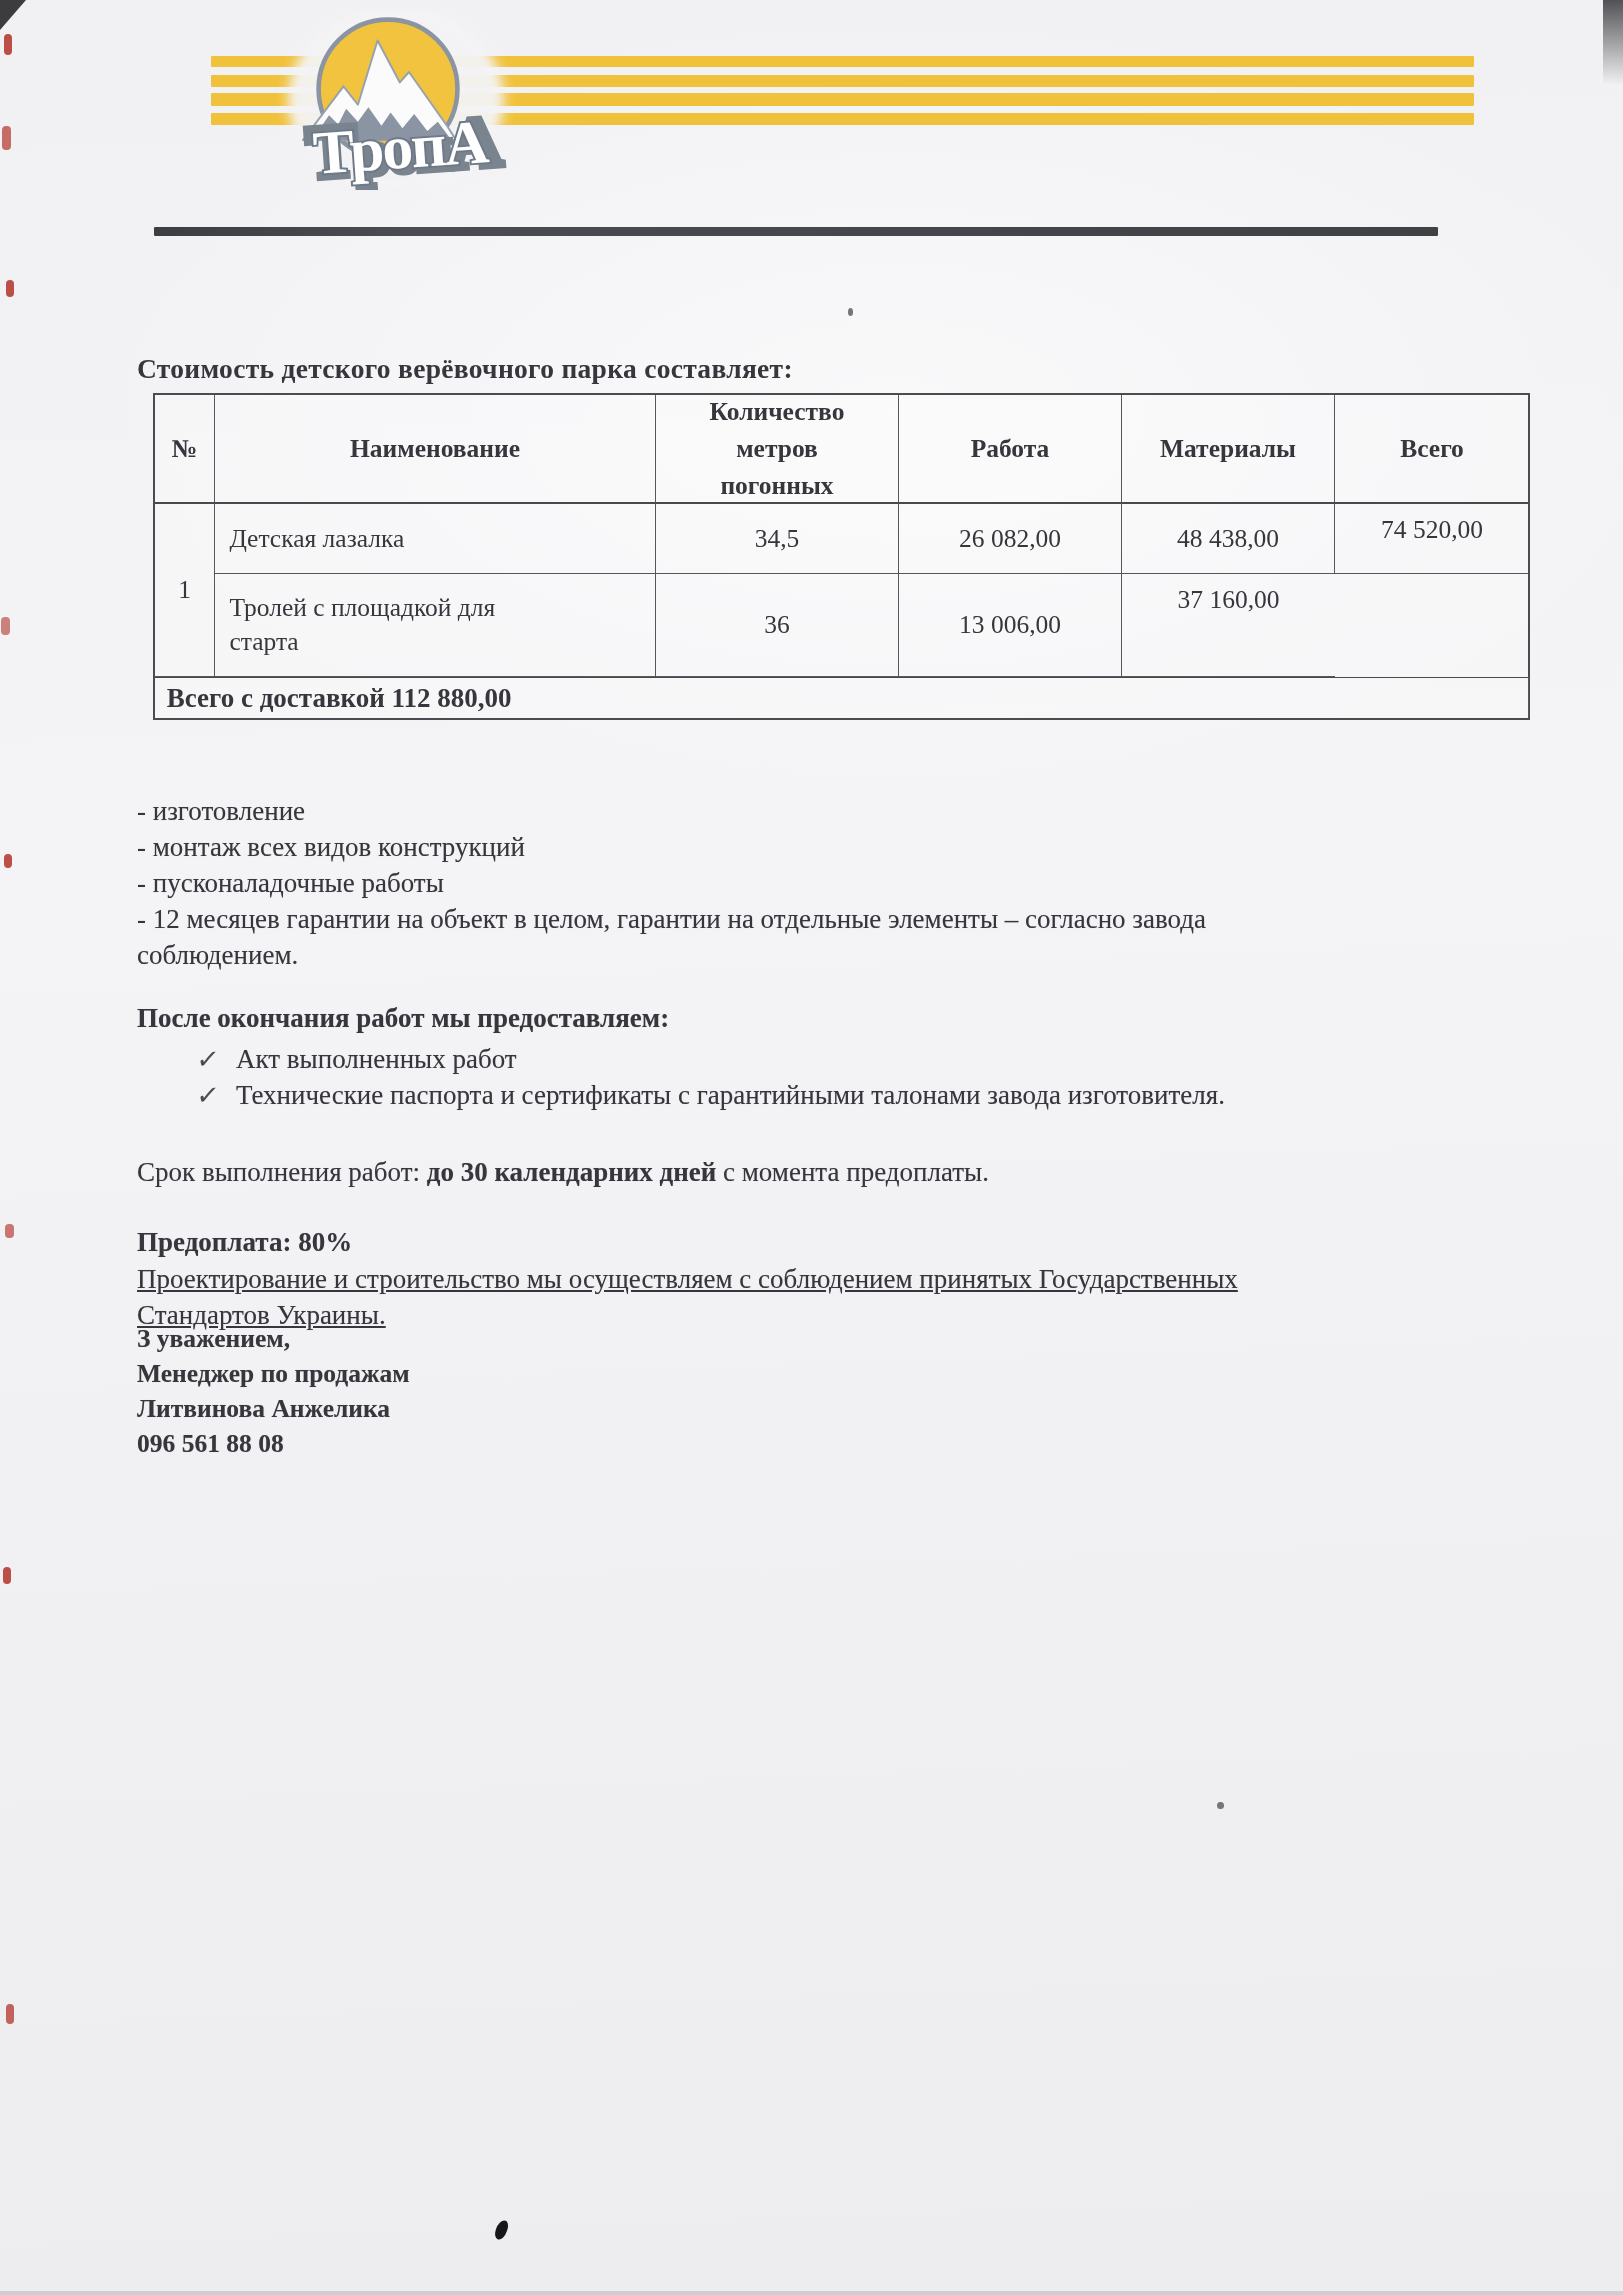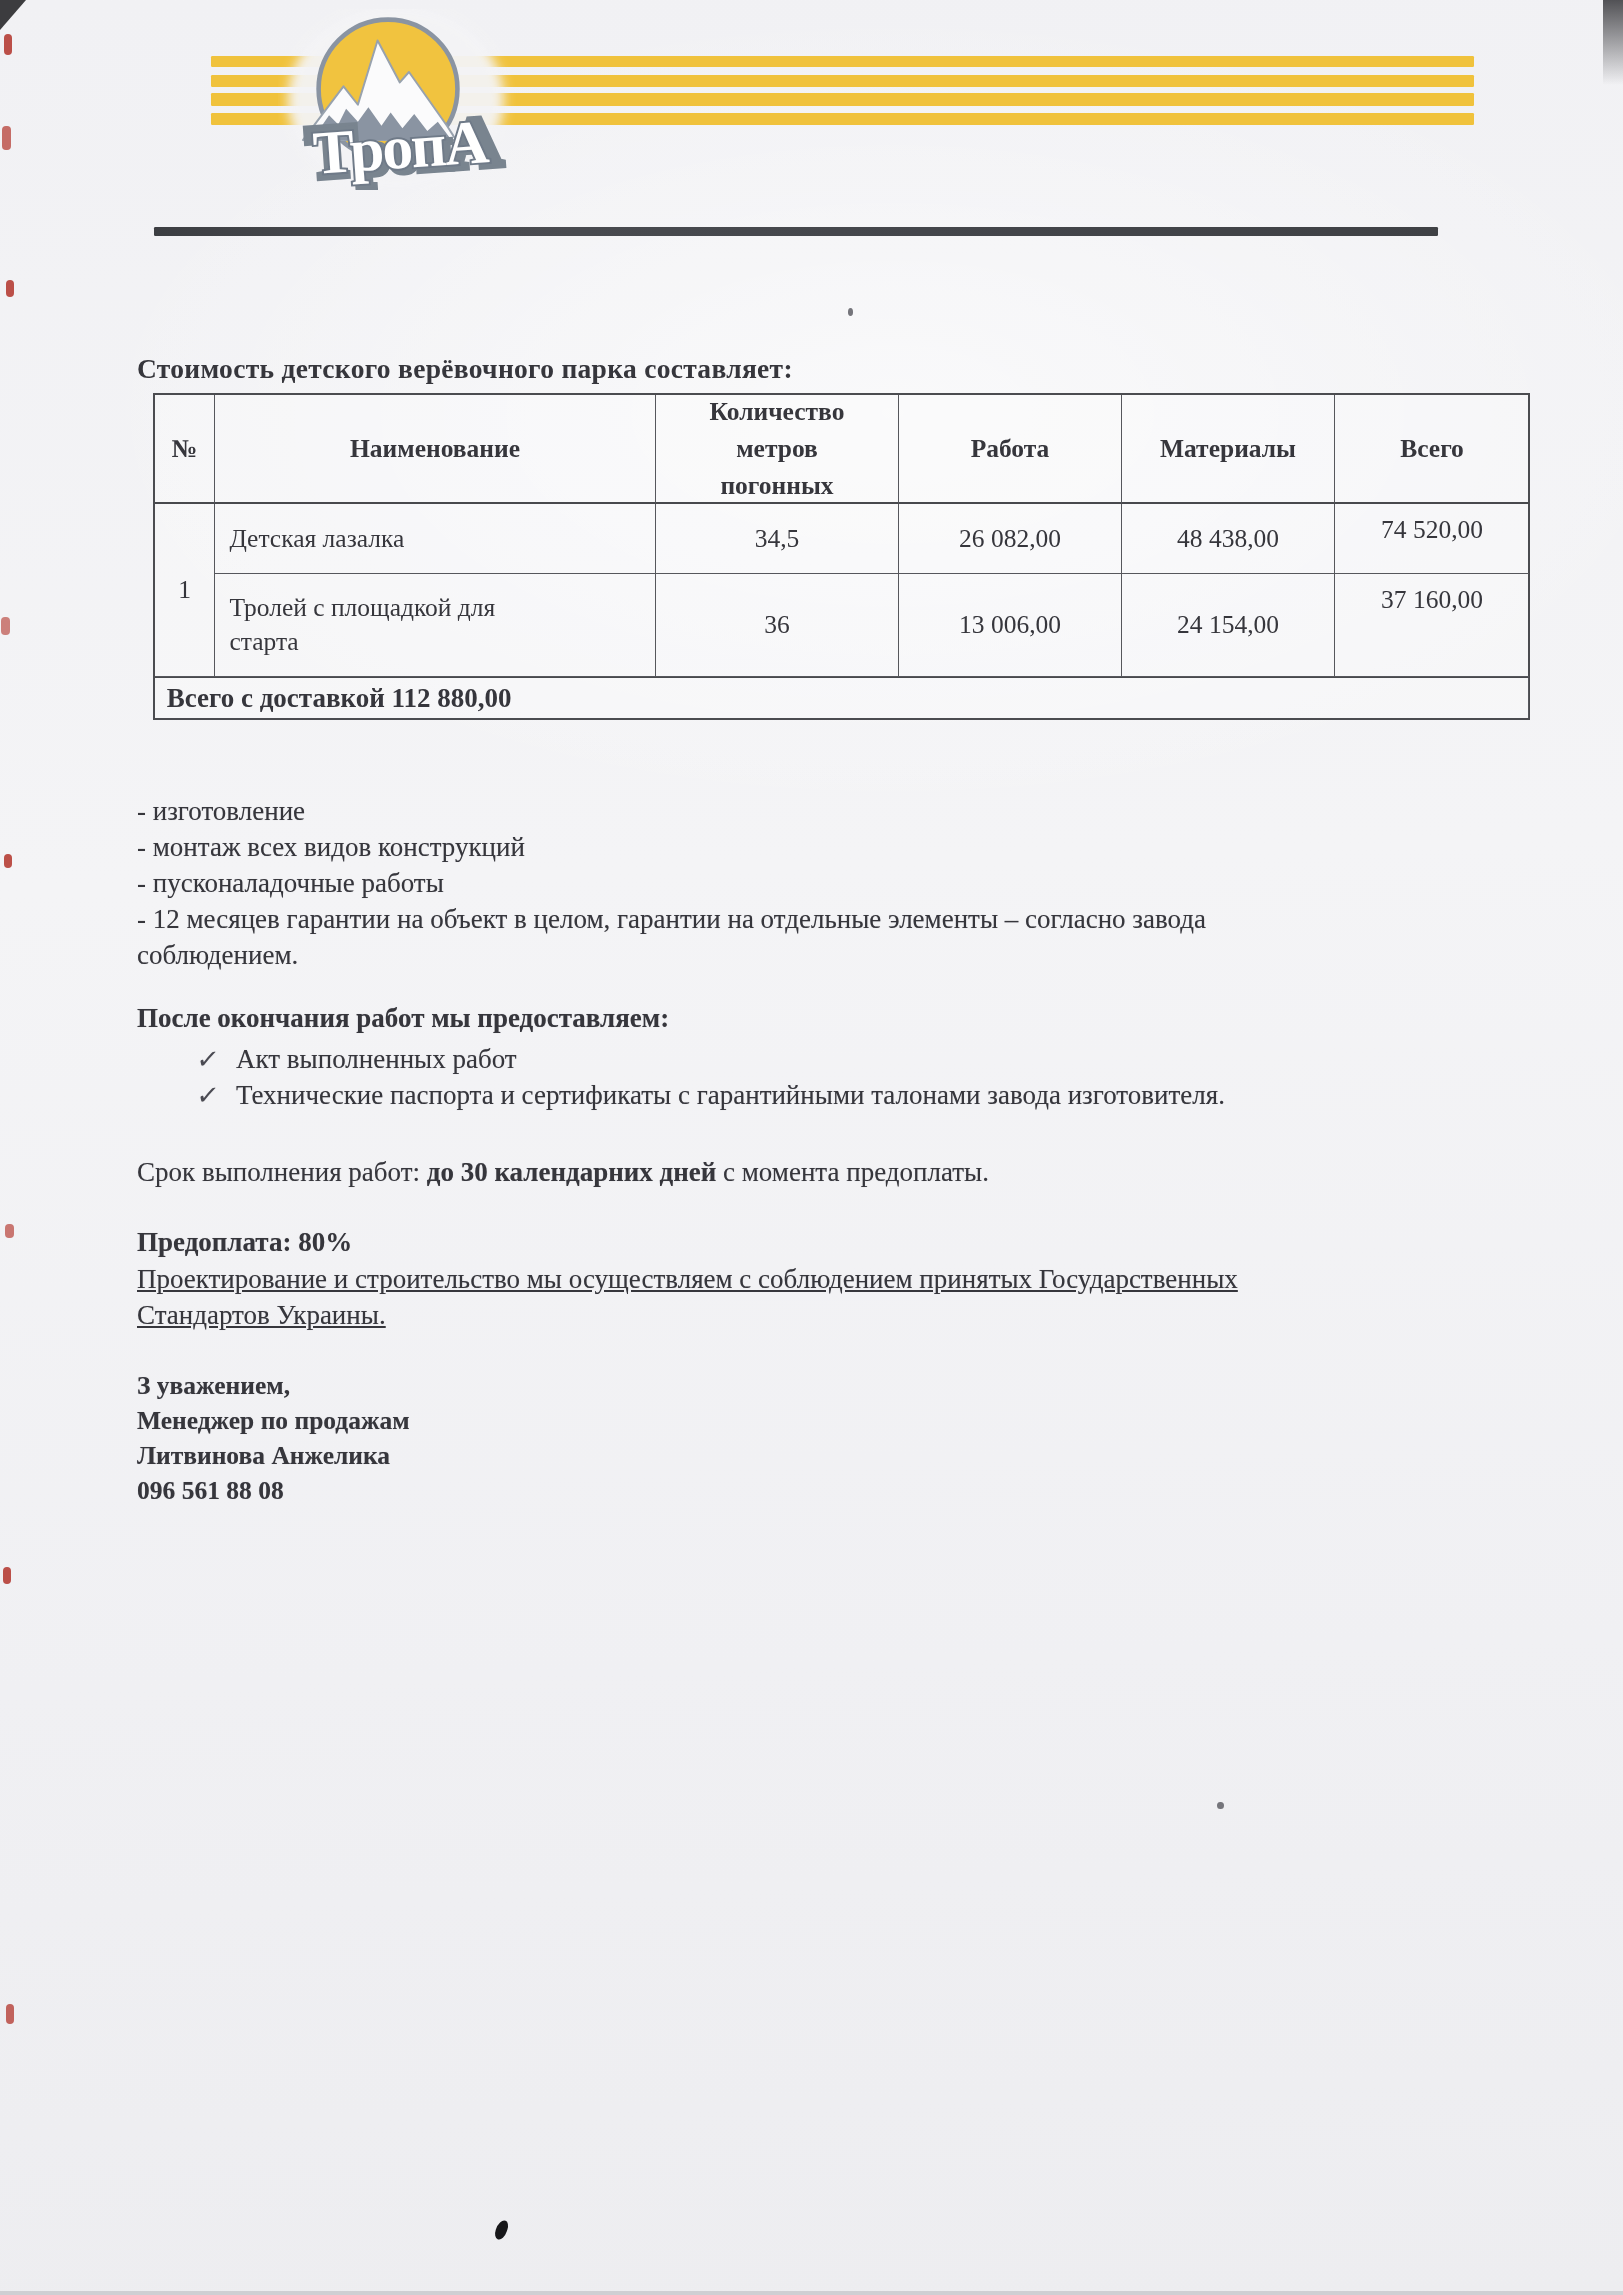--- a/index.html
+++ b/index.html
@@ -125,21 +125,20 @@
     <div class="cell">34,5</div>
     <div class="cell">26 082,00</div>
     <div class="cell">48 438,00</div>
     <div class="cell total last-col">74 520,00</div>
 
     <div class="cell name">
         <span class="name2-inner">Тролей с площадкой для старта</span>
       </div>
     <div class="cell">36</div>
     <div class="cell">13 006,00</div>
-    <div class="cell">24 154,00</div>
     <div class="cell total last-col">37 160,00</div>
 
     <div class="cell tfoot">Всего с доставкой 112 880,00</div>
   </div>
 
   <div class="para" style="top:793px;">
     <div>- изготовление</div>
     <div>- монтаж всех видов конструкций</div>
     <div>- пусконаладочные работы</div>
     <div>- 12 месяцев гарантии на объект в целом, гарантии на отдельные элементы – согласно завода</div>
@@ -159,21 +158,21 @@
   </div>
 
   <div class="para" style="top:1154px;"><span>Срок выполнения работ: </span><span class="bold">до 30 календарних дней</span><span> с момента предоплаты.</span></div>
 
   <div class="para bold" style="top:1224px;">Предоплата: 80%</div>
   <div class="para" style="top:1261px;text-decoration:underline;">
     <div>Проектирование и строительство мы осуществляем с соблюдением принятых Государственных</div>
     <div>Стандартов Украины.</div>
   </div>
 
-  <div class="para bold" style="top:1368px;line-height:35px;font-size:25.5px;">
+  <div class="para bold" style="top:1321px;line-height:35px;font-size:25.5px;">
     <div>З уважением,</div>
     <div>Менеджер по продажам</div>
     <div>Литвинова Анжелика</div>
     <div>096 561 88 08</div>
   </div>
 
   <div class="artifact corner-tl"></div>
   <div class="artifact corner-tr"></div>
   <div class="artifact edge-bottom"></div>
   <div class="artifact red-dash" style="left:3.9px;top:34px;height:21px;"></div>

